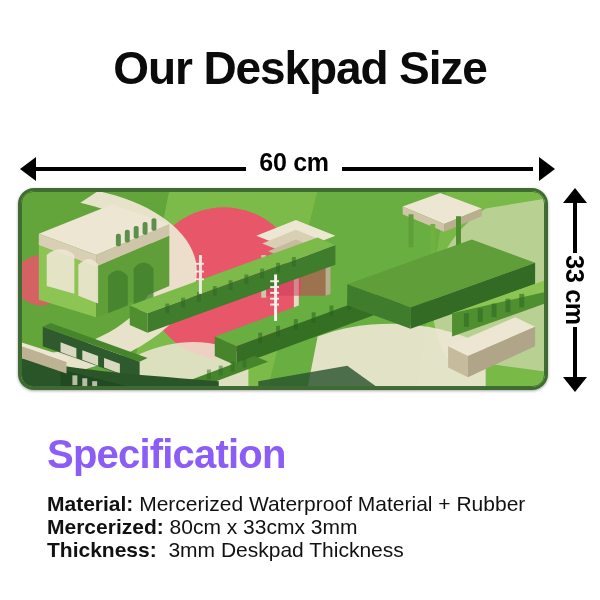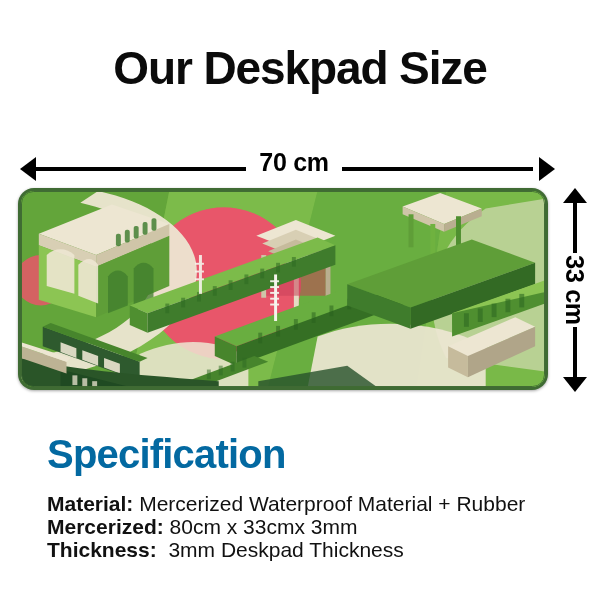--- a/index.html
+++ b/index.html
@@ -70,21 +70,21 @@
     position:relative; width:100%; height:100%;
     border-radius:13px; overflow:hidden;
     background:#6fb23f;
   }
   .pad svg { display:block; width:100%; height:100%; }
 
   
   .spec-title {
     position:absolute; left:47px; top:432px;
     font-size:40px; font-weight:bold; letter-spacing:-0.8px;
-    color:#0369a1;
+    color:#8b5cf6;
     text-align:center;
   }
   .spec-list {
     position:absolute; left:47px; top:492px; width:520px;
     font-size:21px; line-height:23px; color:#111;
   }
   .spec-list .row { white-space:pre; }
   .spec-list .k { font-weight:bold; }
 </style>
 </head>
@@ -92,21 +92,21 @@
 
 <div id="root">
 
   <div class="page-title">Our Deskpad Size</div>
 
   <div class="dim-h">
     <span class="head-l"></span>
     <span class="bar-l"></span>
     <span class="bar-r"></span>
     <span class="head-r"></span>
-    <span class="label">70 cm</span>
+    <span class="label">60 cm</span>
   </div>
 
   <div class="dim-v">
     <span class="head-t"></span>
     <span class="bar-t"></span>
     <span class="bar-b"></span>
     <span class="head-b"></span>
     <span class="label">33 cm</span>
   </div>
 

